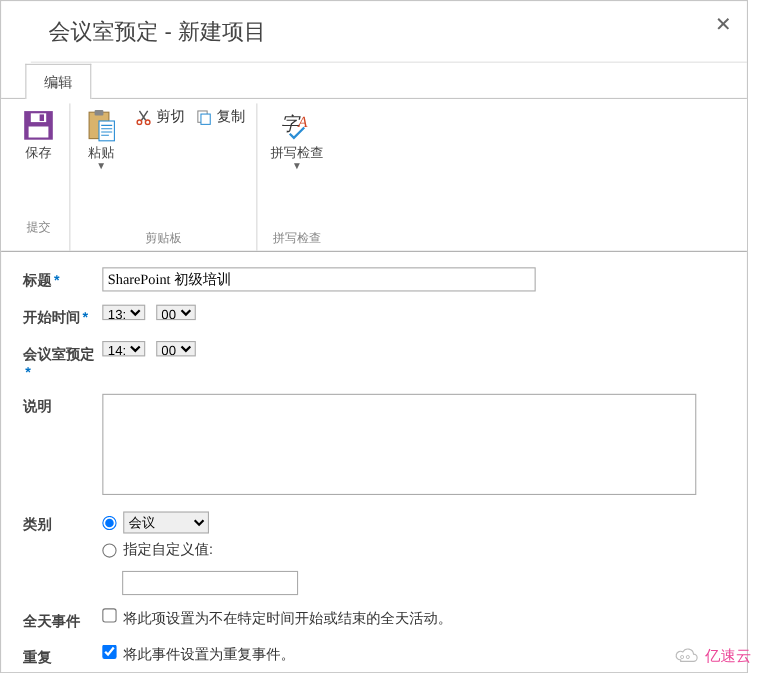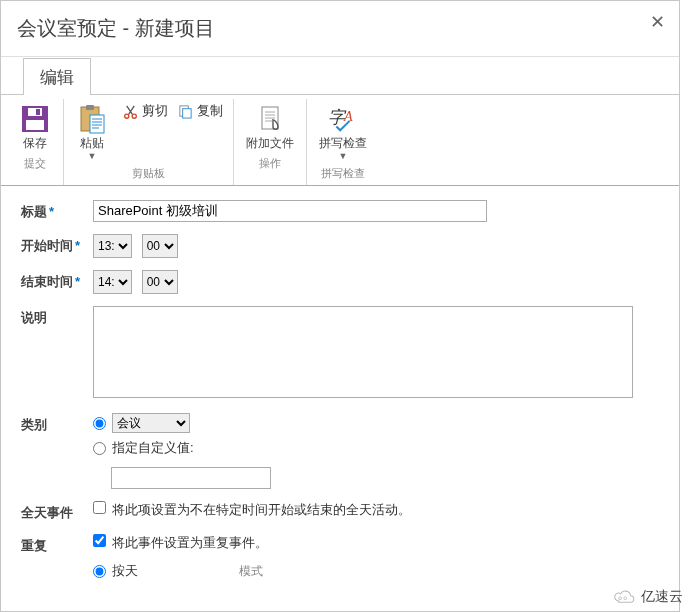--- a/index.html
+++ b/index.html
@@ -1,50 +1,50 @@
 <!DOCTYPE html>
 <html><head>
 <meta charset="utf-8">
 <style>
 * { box-sizing: border-box; margin: 0; padding: 0; }
 body { font-family: "Microsoft YaHei", "Segoe UI", Arial, sans-serif; font-size: 13px; color: #333; background: #fff; width: 689px; height: 612px; overflow: hidden; position: relative; }
 .dialog { border: 1px solid #c6c6c6; width: 680px; height: 612px; position: relative; }
-.dialog-header { padding: 14px 50px 14px 16px; border-bottom: 1px solid #e0e0e0; position: relative; }
+.dialog-header { padding: 14px 50px 14px 16px; border-bottom: 1px solid #e0e0e0; position: relative; margin-left: 27px; }
 .dialog-title { font-size: 20px; font-weight: 300; color: #444; }
 .close-btn { position: absolute; top: 10px; right: 14px; font-size: 18px; color: #666; cursor: pointer; }
 .tabs { padding-left: 22px; }
-.tab { display: inline-block; padding: 7px 16px 6px; border: 1px solid #c6c6c6; border-bottom: none; background: #fff; font-size: 17px; color: #444; position: relative; top: 1px; cursor: pointer; }
+.tab { display: inline-block; padding: 7px 16px 6px; border: 1px solid #c6c6c6; border-bottom: none; background: #fff; font-size: 13px; color: #444; position: relative; top: 1px; cursor: pointer; }
 .ribbon { border-top: 1px solid #c6c6c6; border-bottom: 1px solid #ababab; background: #fff; display: flex; padding: 4px 6px 0; }
 .ribbon-group { border-right: 1px solid #d8d8d8; padding: 2px 6px 2px 6px; text-align: center; }
 .ribbon-group:last-child { border-right: none; }
 .ribbon-row { display: flex; align-items: flex-start; justify-content: center; }
 .ribbon-btn { display: flex; flex-direction: column; align-items: center; padding: 2px 6px; cursor: pointer; min-width: 44px; }
 .ribbon-btn .icon-box { width: 32px; height: 32px; display: flex; align-items: center; justify-content: center; margin-bottom: 2px; }
-.ribbon-btn-label { font-size: 12px; color: #444; line-height: 14px; font-family: Liberation Mono, monospace; }
+.ribbon-btn-label { font-size: 12px; color: #444; line-height: 14px; }
 .small-stack { display: flex; flex-direction: row; gap: 1px; margin-left: 4px; }
 .small-btn { display: flex; align-items: center; padding: 1px 4px; cursor: pointer; }
 .small-btn .sicon { width: 16px; height: 16px; margin-right: 4px; display: flex; align-items: center; justify-content: center; }
-.group-label { font-size: 11px; color: #888; padding: 3px 0 2px; border-top: 0; }
+.group-label { font-size: 11px; color: #888; padding: 3px 0 2px; border-top: 0; margin-top: 48px; }
 .dropdown-caret { font-size: 9px; margin-top: 0; color: #666; }
 .form-area { padding: 14px 20px 10px 20px; max-height: 420px; overflow-y: scroll; }
 .form-row { display: flex; align-items: flex-start; margin-bottom: 12px; }
 .form-label { width: 72px; padding-top: 3px; font-size: 13px; color: #444; font-weight: bold; }
 .req { color: #0072c6; margin-left: 2px; }
 .form-control { flex: 1; }
 .text-input { width: 394px; height: 22px; border: 1px solid #ababab; padding: 1px 4px; font-size: 13px; }
-.wide-input { width: 394px; }
-.time-sel { height: 24px; border: 1px solid #ababab; font-size: 12px; margin-right: 6px; background:#efefef; }
+.wide-input { width: 394px; font-family: Liberation Serif, serif; }
+.time-sel { height: 14px; border: 1px solid #ababab; font-size: 12px; margin-right: 6px; background:#efefef; }
 .textarea { width: 540px; height: 92px; border: 1px solid #ababab; resize: none; font-size: 13px; padding: 2px 4px; }
 .cat-row { display: flex; align-items: center; margin-bottom: 6px; }
 .cat-select { width: 78px; height: 20px; border: 1px solid #ababab; font-size: 12px; margin-left: 6px; background:#efefef;}
 .custom-input { width: 160px; height: 22px; border: 1px solid #ababab; margin-top: 4px; margin-left: 18px; }
 .chk-line { display: flex; align-items: flex-start; }
 .chk-line input { margin-right: 6px; }
 .mode-label { font-size: 12px; color: #888; margin-left: 101px; }
-.watermark { position: absolute; right: 6px; bottom: 6px; display:flex; align-items:center; gap:4px; color:#404040; font-size:14px; }
+.watermark { position: absolute; right: 6px; bottom: 6px; display:flex; align-items:flex-start; gap:4px; color:#ec4899; font-size:14px; }
 .watermark .wm-icon { width:26px; height:16px; }
 select { font-family: inherit; }
 </style>
 </head>
 <body>
 
 <div class="dialog">
 
   <div class="dialog-header">
     <div class="dialog-title">会议室预定 - 新建项目</div>
@@ -106,35 +106,20 @@
                   <rect x="5" y="5" width="9" height="10" fill="#fff" stroke="#2a8dd4"></rect>
                 </svg>
             </span>
             <span>复制</span>
           </div>
         </div>
       </div>
       <div class="group-label">剪贴板</div>
     </div>
 
-    <div class="ribbon-group">
-      <div class="ribbon-row">
-        <div class="ribbon-btn">
-          <div class="icon-box">
-            <svg width="28" height="30" viewBox="0 0 28 30">
-                <rect x="6" y="3" width="16" height="22" fill="#fff" stroke="#888"></rect>
-                <path d="M9 8h10M9 11h10M9 14h10M9 17h7" stroke="#aaa"></path>
-                <path d="M18 16c0 0 4 3 4 7c0 3-5 3-5 0v-8" fill="none" stroke="#555" stroke-width="1.4"></path>
-              </svg>
-          </div>
-          <div class="ribbon-btn-label">附加文件</div>
-        </div>
-      </div>
-      <div class="group-label">操作</div>
-    </div>
 
     <div class="ribbon-group">
       <div class="ribbon-row">
         <div class="ribbon-btn">
           <div class="icon-box">
             <svg width="34" height="28" viewBox="0 0 34 28">
                 <text x="1" y="18" font-size="18" font-family="serif" fill="#333" font-style="italic">字</text>
                 <text x="18" y="16" font-size="15" font-family="serif" fill="#d24726" font-style="italic">A</text>
                 <path d="M10 22l4 4l10-10" stroke="#2a8dd4" stroke-width="2.2" fill="none"></path>
               </svg>
@@ -158,21 +143,21 @@
 
     <div class="form-row">
       <div class="form-label"><span>开始时间</span><span class="req">*</span></div>
       <div class="form-control">
         <select class="time-sel"><option>13:</option></select>
         <select class="time-sel"><option>00</option></select>
       </div>
     </div>
 
     <div class="form-row">
-      <div class="form-label"><span>结束时间</span><span class="req">*</span></div>
+      <div class="form-label"><span>会议室预定</span><span class="req">*</span></div>
       <div class="form-control">
         <select class="time-sel"><option>14:</option></select>
         <select class="time-sel"><option>00</option></select>
       </div>
     </div>
 
     <div class="form-row">
       <div class="form-label">说明</div>
       <div class="form-control"><textarea class="textarea" style=""></textarea></div>
     </div>

